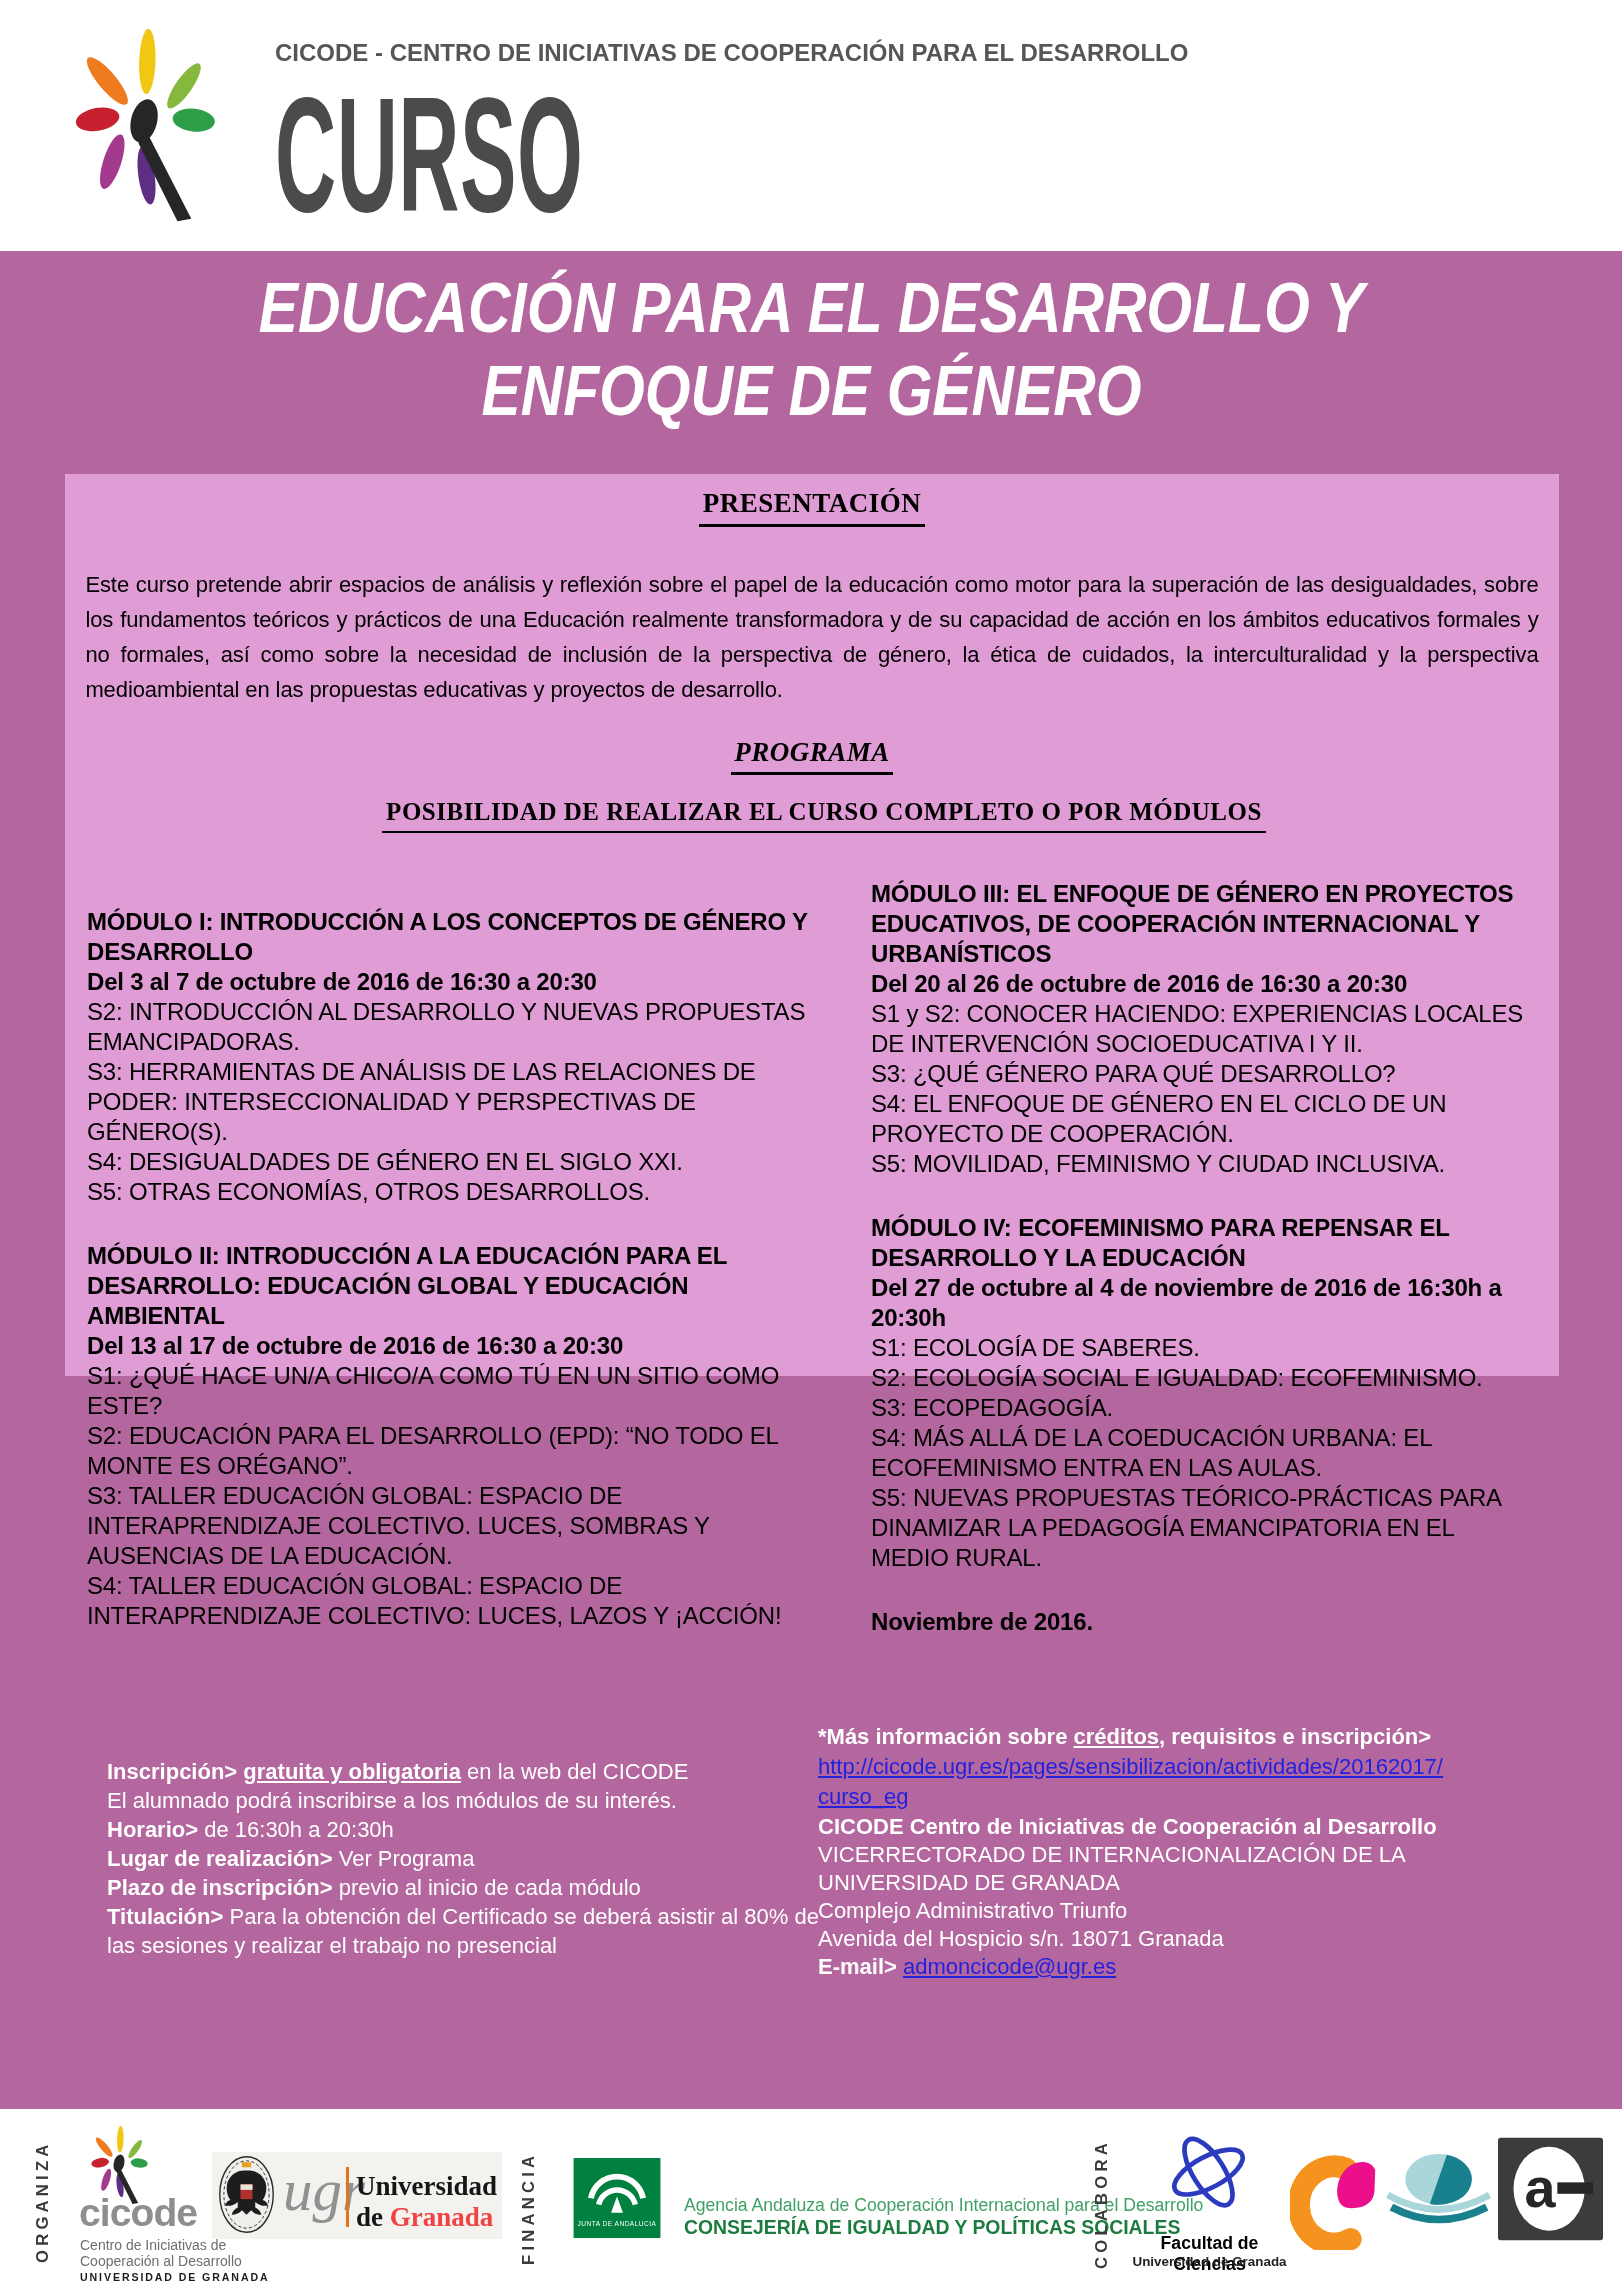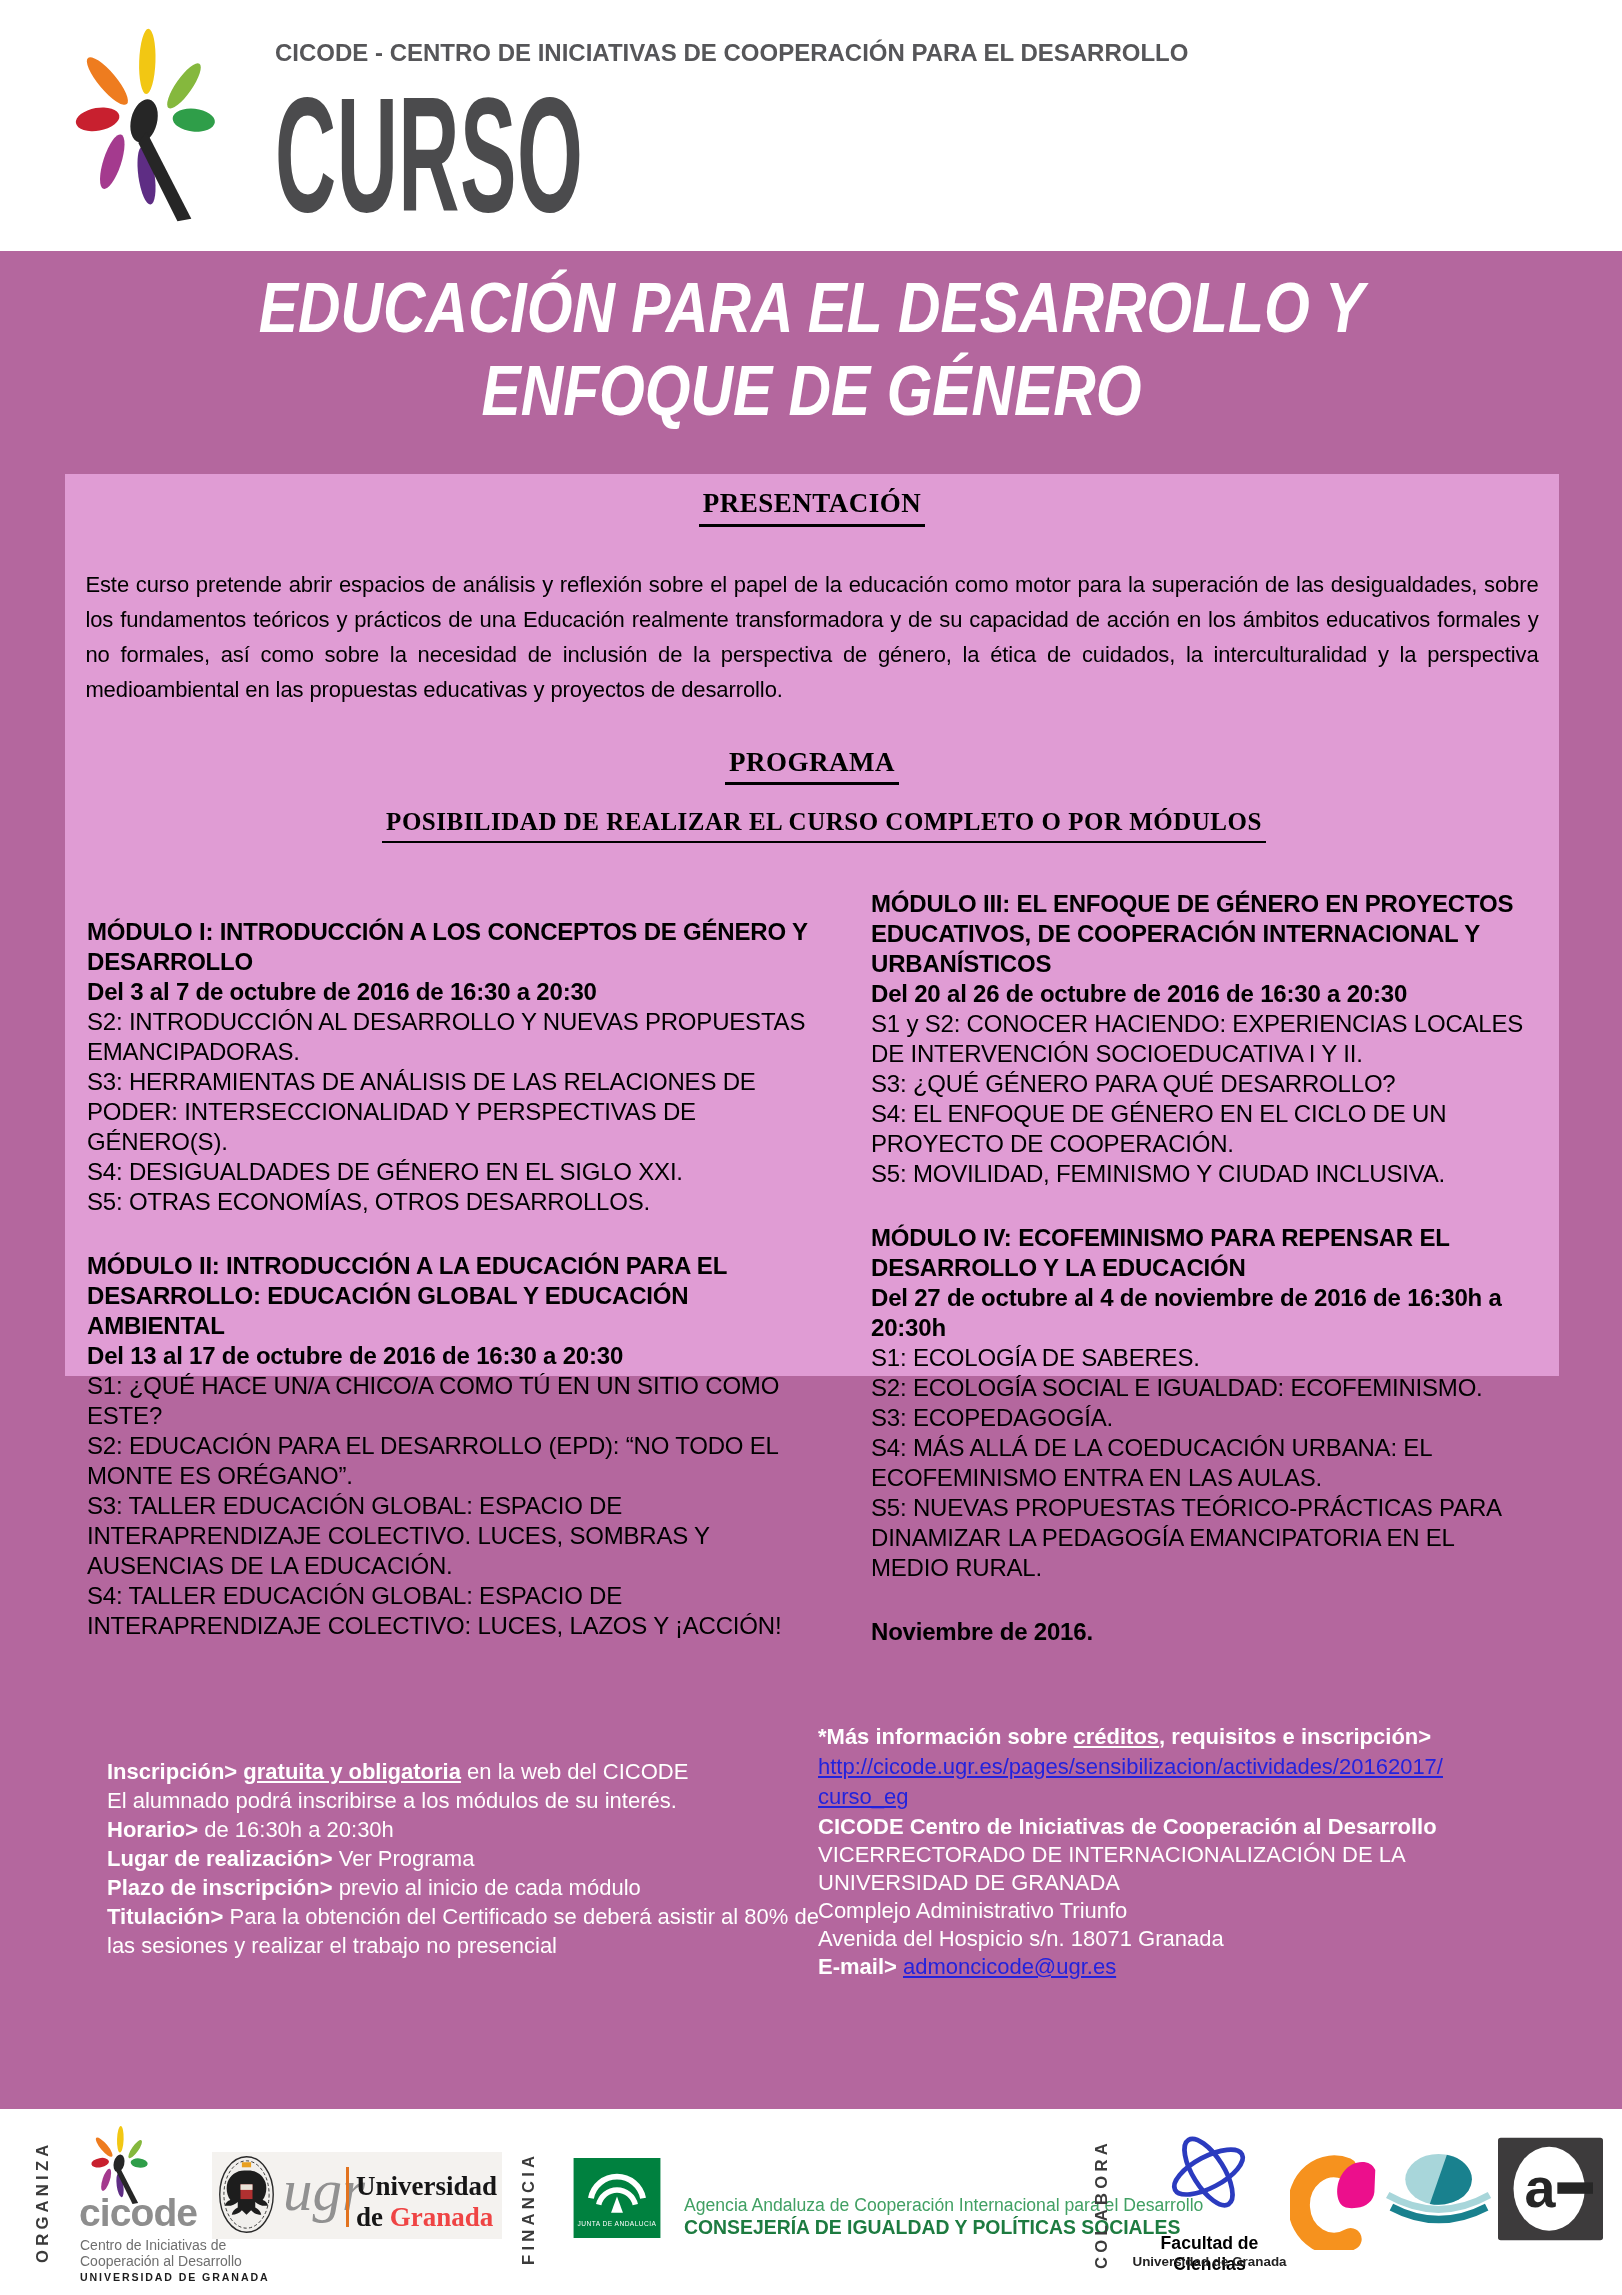--- a/index.html
+++ b/index.html
@@ -30,21 +30,21 @@
   .heading-text {
     display:inline-block; font-family:"Liberation Serif","DejaVu Serif",serif;
     font-weight:bold; font-size:27px; color:#000; border-bottom:3.2px solid #000;
     padding:0 3.7px 4.6px; letter-spacing:0.5px;
   }
   .heading-sub { font-size:25px; border-bottom:2.8px solid #000; }
   .presentation-body {
     margin:40px 20.4px 0; font-size:22px; line-height:35px; text-align:justify;
     letter-spacing:-0.1px; color:#000;
   }
-  .h-prog { margin-top:40px; }
+  .h-prog { margin-top:30px;font-style:italic; }
   .h-sub  { margin-top:23px;padding-left:24px; }
   .columns { display:flex; padding:46px 22px 0; gap:40px; }
   .col-left  { flex:none; width:744px; padding-top:28px; }
   .col-right { flex:1; min-width:0; }
   .module { font-size:24px; line-height:30px; letter-spacing:-0.2px; margin-bottom:34px; }
   .module:last-child { margin-bottom:0; }
   .m-title { margin:0; font-size:24px; font-weight:bold; }
   .m-date  { font-weight:bold; }
   
   .details {

